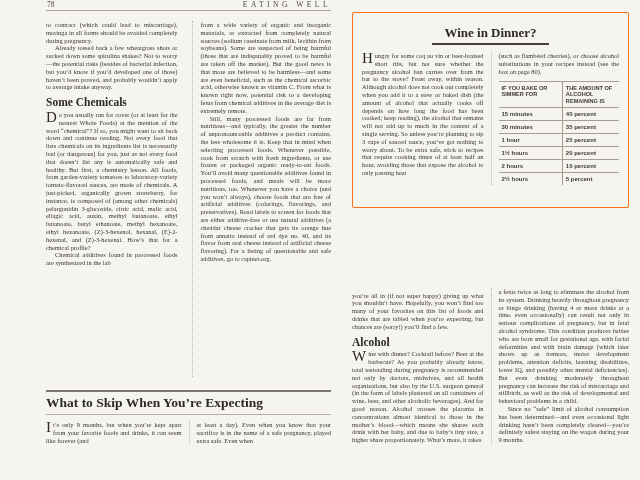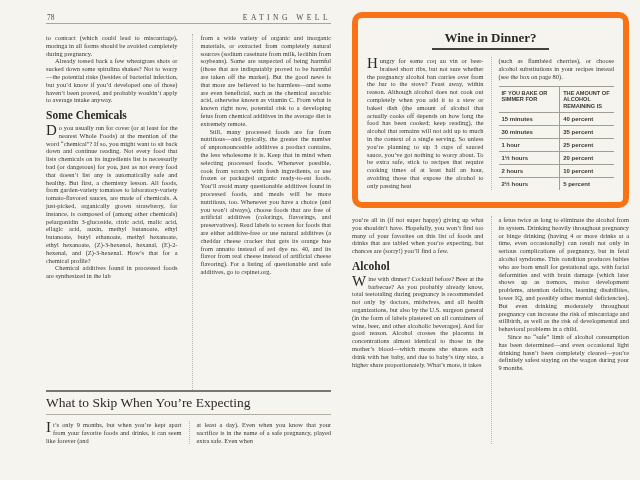--- a/index.html
+++ b/index.html
@@ -3,52 +3,52 @@
 <meta charset="utf-8">
 <style>
   * { margin:0; padding:0; box-sizing:border-box; }
   html,body { width:640px; height:480px; overflow:hidden; }
   body { background:#f6f4ef; }
   .spread { position:relative; width:640px; height:480px; font-family:"Liberation Serif", serif; color:#38342e; }
   .page { position:absolute; top:0; height:480px; }
   .page-left  { left:46px;  width:285px; }
   .page-right { left:352px; width:277px; }
 
-  .pagehead { position:relative; margin-top:13px; height:11px; border-bottom:1px solid #aaa49b; padding-bottom:2px; }
+  .pagehead { position:relative; height:11px; border-bottom:1px solid #aaa49b; padding-bottom:2px; }
   .running { display:block; text-align:right; font-size:7.5px; letter-spacing:3.5px; color:#4d4942; }
   .folio { position:absolute; top:0; font-size:7.5px; color:#4d4942; }
   .folio-l { left:1px; } .folio-r { right:1px; }
 
   .cols { display:flex; align-items:stretch; }
   .col { width:50%; text-align:justify; font-size:6.4px; line-height:7.8px; color:#3a362f; }
   .col-first  { padding-right:7px; }
   .col-second { padding-left:7px; border-left:1px dotted #bcb6aa; }
   .maincols { margin-top:10px; height:356px; overflow:hidden;gap:8px; }
 
   p { margin:0; }
   .indent { text-indent:9px; }
   .subhead { font-size:11.5px; font-weight:bold; color:#2d2a25; margin:8px 0 4px; text-align:left; }
   .dropcap { float:left; font-size:15px; line-height:12.5px; padding:0 2px 0 0; color:#2d2a25; }
 
   .section { position:absolute; top:390px; left:0; width:100%; }
   .section-head { border-top:2.5px solid #7b766e; padding:3px 0 3px; border-bottom:1px solid #b3ada2; margin-bottom:6px; }
-  .section-head h1 { font-size:13.5px; font-weight:normal; color:#2d2a25; }
+  .section-head h1 { font-size:13.5px; font-weight:bold; color:#2d2a25; }
 
-  .wine-box { margin-top:12px; border:6px solid #f97316; border-radius:10px; padding:8px 9px; height:196px; overflow:hidden; }
+  .wine-box { margin-top:12px; border:1px solid #f97316; border-radius:2px; padding:8px 9px; height:196px; overflow:hidden; }
   .box-title-wrap { text-align:center; margin:2px 0 7px; }
   .box-title { display:inline-block; font-size:13px; font-weight:bold; color:#2d2a25; border-bottom:2.5px solid #45413a; padding:0 12px 2px; }
 
   .alc-table { width:100%; border-collapse:collapse; margin-top:6px; font-family:"Liberation Sans", sans-serif; color:#3d3a33; }
   .alc-table th, .alc-table td { font-weight:bold; text-align:left; padding:2.5px 3px; border-top:1px solid #a49e92; vertical-align:top; }
   .alc-table th { font-size:5.6px; line-height:6.6px; }
   .alc-table td { font-size:6px;  line-height:7px; }
   .alc-table th + th, .alc-table td + td { border-left:1px solid #a49e92; }
   .alc-table .c1 { width:53%; }
 
-  .belowcols { margin-top:8px; height:228px; overflow:hidden; }
+  .belowcols { margin-top:8px; height:228px; overflow:hidden;align-items:flex-end; }
 </style>
 </head>
 <body>
 
 <div class="spread">
 
   <div class="page page-left">
     <div class="pagehead">
       <span class="folio folio-l">78</span>
       <span class="running">EATING WELL</span>

